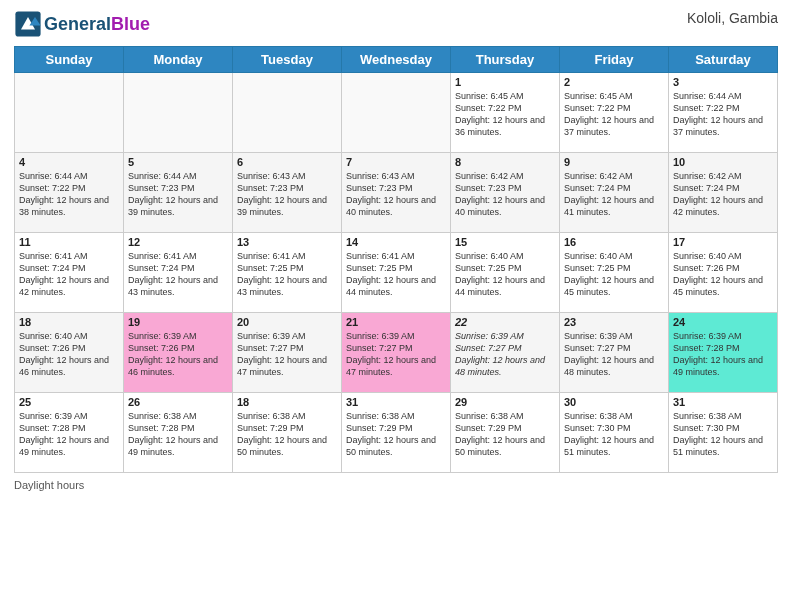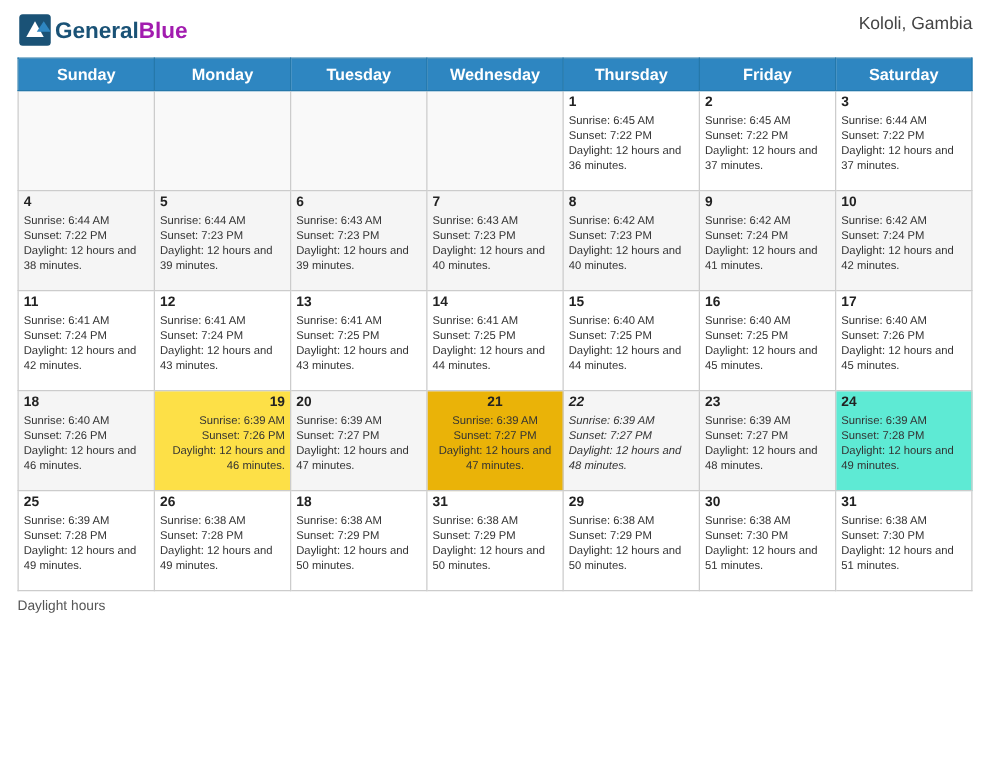--- a/index.html
+++ b/index.html
@@ -244,33 +244,33 @@
 Daylight: 12 hours and 45 minutes.</div>
           </td>
         </tr>
         <tr>
           <td style="background: rgb(245, 245, 245);">
             <span class="day-number">18</span>
             <div class="day-info" style="white-space: pre-line;">Sunrise: 6:40 AM
 Sunset: 7:26 PM
 Daylight: 12 hours and 46 minutes.</div>
           </td>
-          <td style="background: #fde047; text-align: right;">
+          <td style="background: #f9a8d4;">
             <span class="day-number">19</span>
             <div class="day-info" style="white-space: pre-line;">Sunrise: 6:39 AM
 Sunset: 7:26 PM
 Daylight: 12 hours and 46 minutes.</div>
           </td>
           <td style="background: rgb(245, 245, 245);">
             <span class="day-number">20</span>
             <div class="day-info" style="white-space: pre-line;">Sunrise: 6:39 AM
 Sunset: 7:27 PM
 Daylight: 12 hours and 47 minutes.</div>
           </td>
-          <td style="background: #eab308; text-align: center;">
+          <td style="background: #f9a8d4;">
             <span class="day-number">21</span>
             <div class="day-info" style="white-space: pre-line;">Sunrise: 6:39 AM
 Sunset: 7:27 PM
 Daylight: 12 hours and 47 minutes.</div>
           </td>
           <td style="background: rgb(245, 245, 245); font-style: italic;">
             <span class="day-number">22</span>
             <div class="day-info" style="white-space: pre-line;">Sunrise: 6:39 AM
 Sunset: 7:27 PM
 Daylight: 12 hours and 48 minutes.</div>

